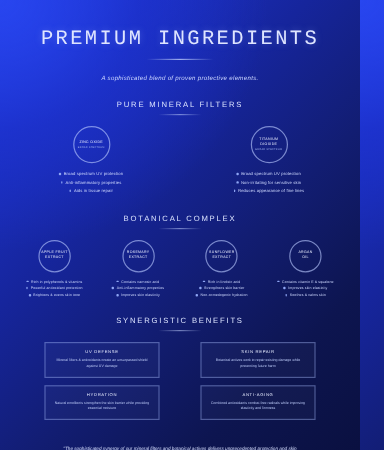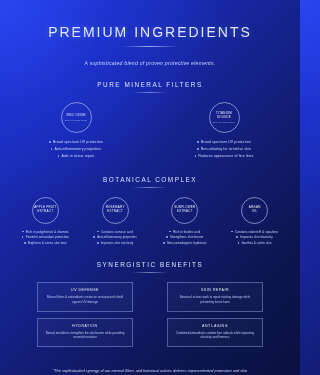--- a/index.html
+++ b/index.html
@@ -11,26 +11,27 @@
       linear-gradient(135deg, #2340e8 0%, #1b2fc0 18%, #16259c 38%, #121d72 60%, #0d1550 80%, #0a1040 100%);
     color: #ffffff;
     overflow: hidden;
     position: relative;
   }
   .page { position:relative; width:300px; height:375px; padding:0 14px; }
 
   
   .title {
     text-align:center;
-    font-size:14px;
+    font-size:17px;
     letter-spacing:2.0px;
     font-weight:400;
     color:#dfe5ff;
     margin-top:24px;
     text-shadow:0 0 6px rgba(160,185,255,0.35);
+    font-family:Liberation Mono, monospace;
   }
   .title-rule {
     width:56px; height:1px; margin:6px auto 0;
     background:linear-gradient(90deg, rgba(190,205,255,0) 0%, rgba(200,215,255,0.75) 50%, rgba(190,205,255,0) 100%);
   }
   .subtitle {
     text-align:center;
     font-style:italic;
     font-size:5.1px;
     letter-spacing:0.25px;

